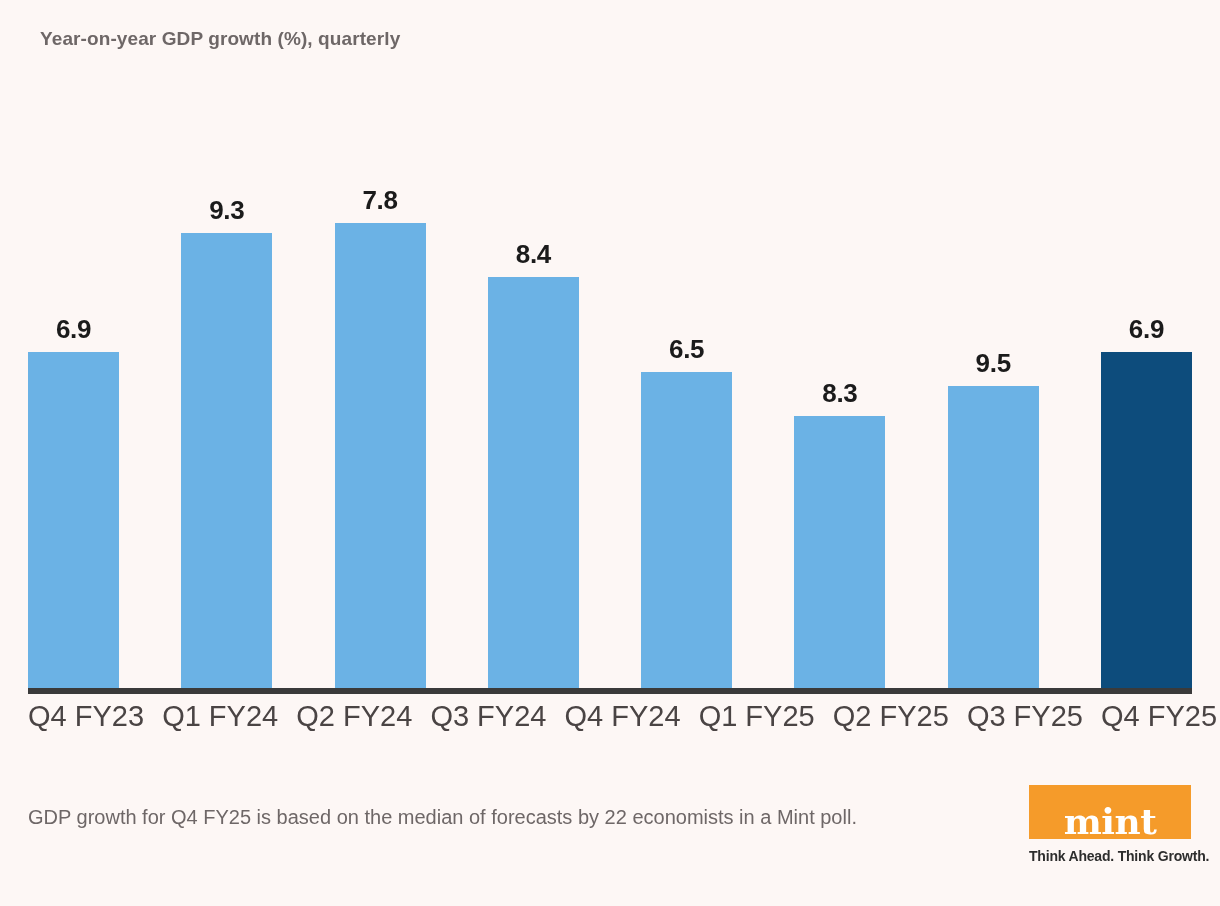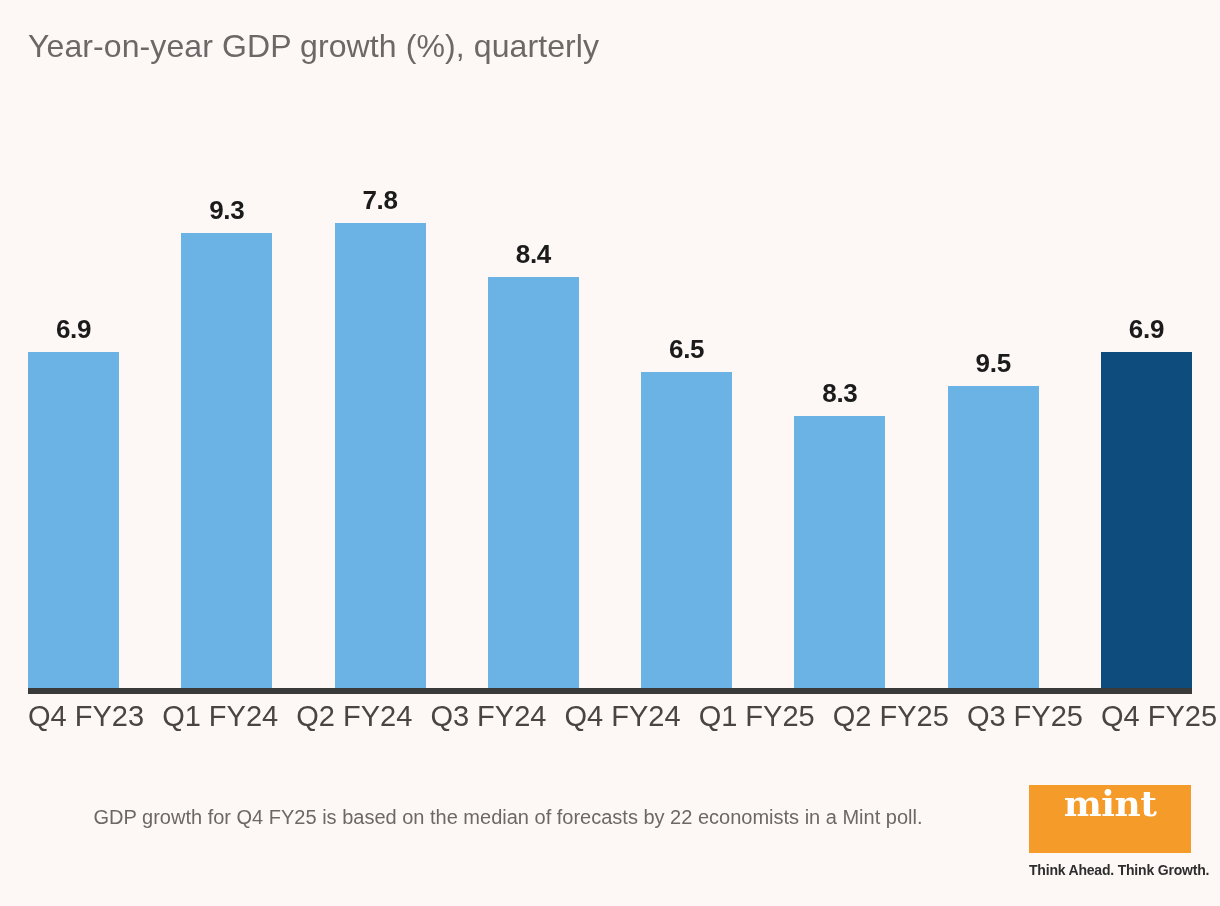--- a/index.html
+++ b/index.html
@@ -19,24 +19,24 @@
     position: absolute;
     left: 0; top: 0;
     width: 1220px;
     height: 906px;
     background: #fdf7f5;
   }
 
   
   #chart-title {
     position: absolute;
-    left: 28px;
+    left: 40px;
     top: 28px;
-    font-size: 32px;
-    font-weight: 400;
+    font-size: 19px;
+    font-weight: 700;
     color: #6e6767;
     letter-spacing: 0.1px;
     white-space: nowrap;
   }
 
   
   #plot-area {
     position: absolute;
     left: 28px;
     top: 120px;
@@ -115,36 +115,35 @@
     left: 28px;
     top: 802px;
     width: 960px;
   }
   .footnote {
     font-size: 20px;
     color: #6e6767;
     line-height: 1.55;
     font-weight: 400;
     white-space: nowrap;
-    text-align: center;
   }
 
   
   #logo-block {
     position: absolute;
     left: 1029px;
     top: 785px;
     width: 162px;
   }
   #logo-box {
     width: 162px;
-    height: 68px;
+    height: 54px;
     background: #f59b2a;
     display: flex;
-    align-items: flex-start;
+    align-items: flex-end;
     justify-content: center;
   }
   #logo-wordmark {
     font-family: "DejaVu Serif", serif;
     font-weight: bold;
     font-size: 36px;
     color: #ffffff;
     line-height: 1;
     letter-spacing: -0.5px;
   }

